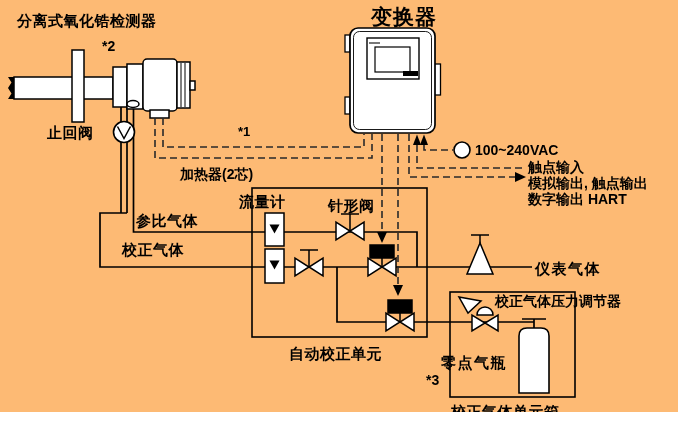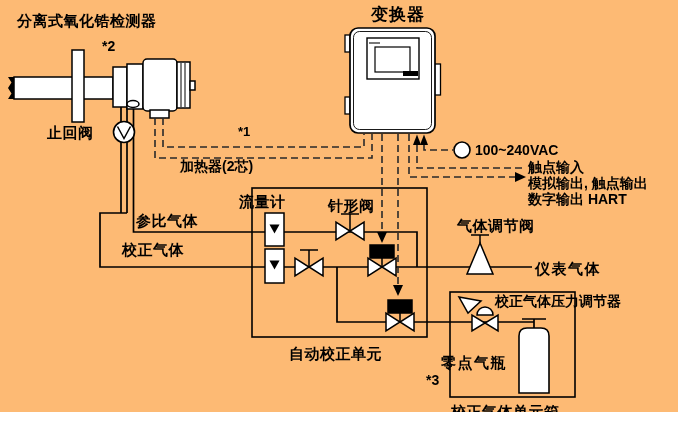--- a/index.html
+++ b/index.html
@@ -5,21 +5,21 @@
   html,body{margin:0;padding:0;background:#ffffff;}
   .stage{
     position:relative;width:678px;height:412px;background:#fdba74;overflow:hidden;
     font-family:Liberation Sans, sans-serif;
   }
   .stage svg{position:absolute;left:0;top:0;}
   .lbl{
     position:absolute;color:#000;font-weight:bold;font-size:15px;line-height:1.15;
     white-space:nowrap;letter-spacing:0.5px;
   }
-  .fs16{font-size:17px;letter-spacing:1px;}
+  .fs16{font-size:21px;letter-spacing:1px;}
   .fs14{font-size:14px;letter-spacing:0;}
   .fs13{font-size:13px;letter-spacing:0;}
   .ls1{letter-spacing:1.5px;}
 </style>
 </head>
 <body>
 
 <div class="stage">
 
 <svg width="678" height="428" viewBox="0 0 678 428">
@@ -145,30 +145,29 @@
   </g>
 
   <circle cx="462" cy="150" r="8" fill="#fff" stroke="#000" stroke-width="1.6"></circle>
 </svg>
 
 <div class="lbl" style="left:17px;top:12px;">分离式氧化锆检测器</div>
 <div class="lbl fs14" style="left:102px;top:38px;">*2</div>
 <div class="lbl fs16" style="left:371px;top:5px;">变换器</div>
 <div class="lbl" style="left:47px;top:124px;">止回阀</div>
 <div class="lbl fs13" style="left:238px;top:125px;">*1</div>
-<div class="lbl fs14" style="left:180px;top:158px;">加热器(2芯)</div>
+<div class="lbl fs14" style="left:180px;top:166px;">加热器(2芯)</div>
 <div class="lbl fs14" style="left:475px;top:142px;">100~240VAC</div>
 <div class="lbl fs14" style="left:528px;top:159px;">触点输入</div>
 <div class="lbl fs14" style="left:528px;top:175px;">模拟输出, 触点输出</div>
 <div class="lbl fs14" style="left:528px;top:191px;">数字输出 HART</div>
 <div class="lbl" style="left:136px;top:212px;">参比气体</div>
 <div class="lbl" style="left:122px;top:241px;">校正气体</div>
 <div class="lbl" style="left:233px;top:193px;margin-left:6px;">流量计</div>
 <div class="lbl" style="left:328px;top:197px;">针形阀</div>
-<div class="lbl" style="left:457px;top:217px;">气体调节阀</div>
 <div class="lbl ls1" style="left:535px;top:260px;text-align:center;">仪表气体</div>
 <div class="lbl fs14" style="left:495px;top:293px;text-align:center;">校正气体压力调节器</div>
 <div class="lbl ls1" style="left:441px;top:354px;">零点气瓶</div>
 <div class="lbl fs14" style="left:426px;top:372px;">*3</div>
 <div class="lbl" style="left:289px;top:345px;">自动校正单元</div>
 <div class="lbl" style="left:451px;top:403px;">校正气体单元箱</div>
 
 </div>
 
 </body></html>

